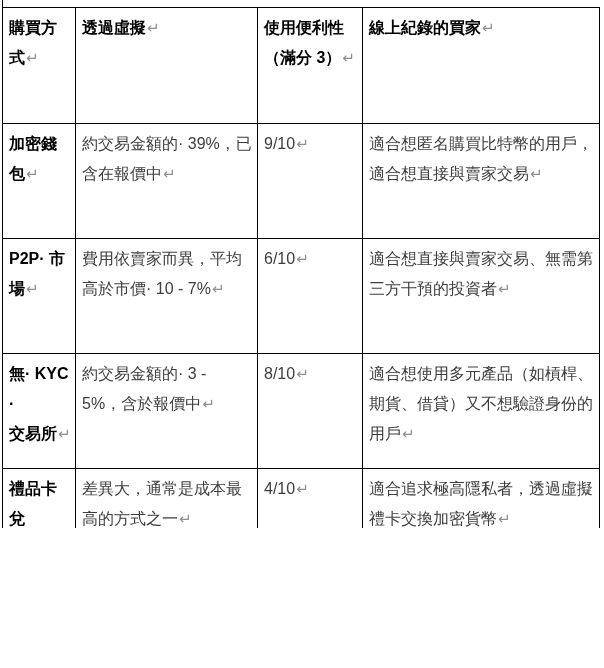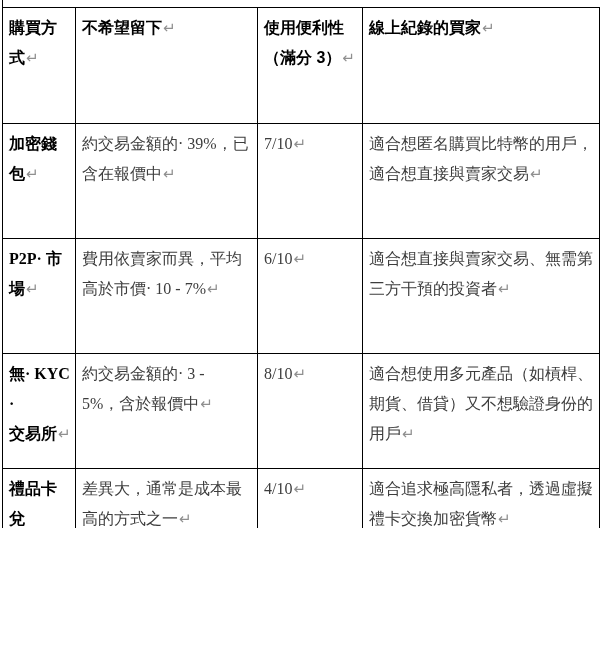--- a/index.html
+++ b/index.html
@@ -49,21 +49,20 @@
   thead tr { height: 116px; }
   tbody tr { height: 115px; }
   tbody tr:last-child { height: 79px; }
   th, td.rowhead {
     font-weight: bold;
     color: #000000;
   }
   td {
     font-weight: normal;
     color: #3d3d3d;
-    font-family: Liberation Serif, serif;
   }
   .pmark {
     color: #8f8f8f;
     font-size: 15px;
     font-weight: normal;
     padding-left: 1px;
   }
 </style>
 </head>
 <body>
@@ -73,32 +72,32 @@
   <table id="comparison-table">
     <colgroup>
       <col class="c1">
         <col class="c2">
         <col class="c3">
         <col class="c4">
     </colgroup>
     <thead>
       <tr id="header-row">
           <th><span class="cell-text">購買方式</span><span class="pmark">↵</span></th>
-          <th><span class="cell-text">不希望留下</span><span class="pmark">↵</span></th>
+          <th><span class="cell-text">透過虛擬</span><span class="pmark">↵</span></th>
           <th><span class="cell-text">使用便利性
 （滿分 3）</span><span class="pmark">↵</span></th>
           <th><span class="cell-text">線上紀錄的買家</span><span class="pmark">↵</span></th>
         </tr>
     </thead>
     <tbody id="body-rows">
         <tr>
           <td class="rowhead"><span class="cell-text">加密錢包</span><span class="pmark">↵</span></td>
           <td><span class="cell-text">約交易金額的· 39%，已
 含在報價中</span><span class="pmark">↵</span></td>
-          <td><span class="cell-text">7/10</span><span class="pmark">↵</span></td>
+          <td><span class="cell-text">9/10</span><span class="pmark">↵</span></td>
           <td><span class="cell-text">適合想匿名購買比特幣的用戶，
 適合想直接與賣家交易</span><span class="pmark">↵</span></td>
         </tr>
         <tr>
           <td class="rowhead"><span class="cell-text">P2P· 市
 場</span><span class="pmark">↵</span></td>
           <td><span class="cell-text">費用依賣家而異，平均
 高於市價· 10 - 7%</span><span class="pmark">↵</span></td>
           <td><span class="cell-text">6/10</span><span class="pmark">↵</span></td>
           <td><span class="cell-text">適合想直接與賣家交易、無需第

